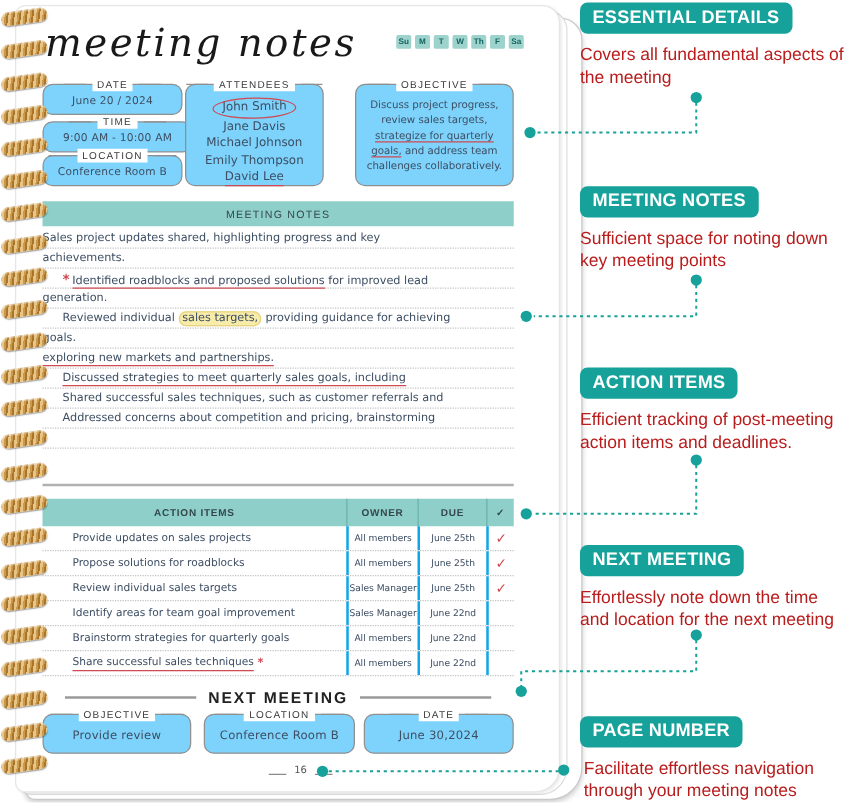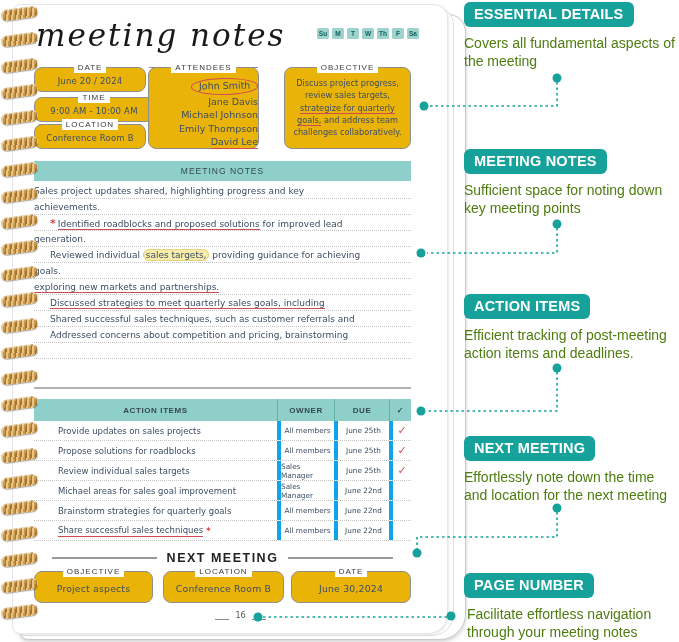--- a/index.html
+++ b/index.html
@@ -30,37 +30,37 @@
 
   
   .title{position:absolute; left:23px; top:12px; font-family:"DejaVu Serif", serif;
     font-style:italic; font-weight:400; font-size:31px; letter-spacing:2px; color:#191919;}
   .weekdays{position:absolute; right:28px; top:23px; display:flex; gap:3px;}
   .wd-chip{display:inline-flex; align-items:center; justify-content:center;
     width:12px; height:11px; background:#9ed2cc; color:#14645f; font-size:6.5px;
     font-weight:bold; border-radius:1.5px;}
 
   
-  .fbox{position:absolute; border:1.2px solid #8f8f8f; border-radius:8px; background:#eab308;}
+  .fbox{position:absolute; border:1.2px solid #8f8f8f; border-radius:8px; background:#7dd3fc;}
   .flabel{position:absolute; top:-6px; left:0; right:0; display:flex; align-items:center;
     justify-content:center; gap:5px;}
   .flabel .dash{display:inline-block; height:1.4px; width:18px; background:#8f8f8f;}
   .flabel .ftxt{background:#fff; padding:0 4px; font-size:8px; letter-spacing:1px;
     color:var(--label); line-height:11px;}
   .hand{font-family:"DejaVu Sans", sans-serif; color:var(--hand);}
   .fvalue{display:flex; align-items:center; justify-content:center; height:100%;
     font-size:8.5px; letter-spacing:.2px; padding-top:3px;}
 
   .hfield1{left:21px; top:62px; width:112px; height:25px;}
   .hfield2{left:21px; top:92px; width:120px; height:25px;}
   .hfield3{left:21px; top:119px; width:112px; height:25px;}
   .attbox{left:135px; top:62px; width:111px; height:82px;}
   .objbox{left:271px; top:62px; width:127px; height:82px;}
 
-  .att-list{padding-top:10px; text-align:right;}
+  .att-list{padding-top:10px; text-align:center;}
   .attendee{font-size:9.5px; line-height:13.5px;}
   .ann-red-circle{display:inline-block; border:1.4px solid var(--red);
     border-radius:50%; padding:0 7px 1px; transform:rotate(-1deg);}
   .ann-red-underline{border-bottom:1.5px solid var(--red); padding-bottom:1px;}
   .obj-text{padding:9px 6px 0; text-align:center; font-size:8.2px; line-height:12.3px;}
   .seg-red-underline{border-bottom:1.4px solid var(--red);}
   .seg-highlight{background:var(--hl); border:1px solid #e7d37f; border-radius:9px; padding:0 2px;}
 
   
   .notes-bar{position:absolute; left:21px; top:156px; width:377px; height:20px;
@@ -82,21 +82,21 @@
   .ai-h{display:flex; align-items:center; justify-content:center; font-size:8px;
     letter-spacing:.6px; color:#35474d; font-weight:bold;}
   .ai-h + .ai-h{border-left:1px solid #68b1aa;}
   .ai-row{display:grid; grid-template-columns:243px 57px 55px 1fr; height:20px;
     border-bottom:1px dotted var(--line);}
   .ai-cell{display:flex; align-items:center; font-family:"DejaVu Sans", sans-serif;
     color:var(--hand);}
   .ai-cell.item{padding-left:24px; font-size:8.5px;}
   .ai-cell.owner,.ai-cell.due{justify-content:center; font-size:7.3px;}
   .ai-cell.chk{justify-content:center; color:var(--red); font-size:11px;}
-  .ai-row .ai-cell + .ai-cell{border-left:4px solid #0ea5e9;}
+  .ai-row .ai-cell + .ai-cell{border-left:2px solid #0ea5e9;}
   .red-star.small{font-size:9px; margin-left:3px;}
 
   
   .nm-title{position:absolute; left:21px; top:546px; width:377px; display:flex;
     align-items:center; justify-content:center; gap:10px;}
   .nm-title .line{height:1.5px; background:#9a9a9a; flex:1; max-width:105px;}
   .nm-title .txt{font-size:12.5px; font-weight:bold; letter-spacing:1.5px; color:#222;}
   .nmbox1{left:21px; top:566px; width:119px; height:32px;}
   .nmbox2{left:150px; top:566px; width:121px; height:32px;}
   .nmbox3{left:278px; top:566px; width:120px; height:32px;}
@@ -105,21 +105,21 @@
   .pagenum{position:absolute; left:21px; top:606px; width:377px; display:flex;
     align-items:flex-end; justify-content:center; gap:6px; transform:translateX(18px);}
   .pagenum .dash{display:inline-block; width:14px; height:1px; background:#8a8a8a;}
   .pagenum .num{font-family:"DejaVu Sans", sans-serif; font-size:8px; color:#555;}
 
   
   .callout{position:absolute; left:464px; width:213px;}
   .co1{top:2px;} .co2{top:149px;} .co3{top:294px;} .co4{top:436px;} .co5{top:573px;}
   .badge{display:inline-block; background:var(--accent); color:#fff; font-weight:bold;
     font-size:14.5px; letter-spacing:.2px; padding:4px 10px 5px; border-radius:6px;}
-  .co-desc{margin-top:7px; font-size:14px; line-height:1.3; color:#4d7c0f;}
+  .co-desc{margin-top:7px; font-size:14px; line-height:1.3; color:#b91c1c;}
   .co5 .co-desc{padding-left:3px;}
 
   
   .connectors{position:absolute; inset:0; z-index:8; pointer-events:none;}
 </style>
 </head>
 <body>
 
 <div class="stage">
 
@@ -233,21 +233,21 @@
           <div class="ai-row">
             <div class="ai-cell item">
               <span>Review individual sales targets</span>
             </div>
             <div class="ai-cell owner">Sales Manager</div>
             <div class="ai-cell due">June 25th</div>
             <div class="ai-cell chk">✓</div>
           </div>
           <div class="ai-row">
             <div class="ai-cell item">
-              <span>Michael areas for sales goal improvement</span>
+              <span>Identify areas for team goal improvement</span>
             </div>
             <div class="ai-cell owner">Sales Manager</div>
             <div class="ai-cell due">June 22nd</div>
             <div class="ai-cell chk"></div>
           </div>
           <div class="ai-row">
             <div class="ai-cell item">
               <span>Brainstorm strategies for quarterly goals</span>
             </div>
             <div class="ai-cell owner">All members</div>
@@ -270,21 +270,21 @@
       <span class="line"></span>
         <span class="txt">NEXT MEETING</span>
         <span class="line"></span>
     </div>
     <div class="fbox nmbox1">
       <div class="flabel">
           <span class="dash"></span>
           <span class="ftxt">OBJECTIVE</span>
           <span class="dash"></span>
         </div>
-      <div class="fvalue nmval hand">Project aspects</div>
+      <div class="fvalue nmval hand">Provide review</div>
     </div>
     <div class="fbox nmbox2">
       <div class="flabel">
           <span class="dash"></span>
           <span class="ftxt">LOCATION</span>
           <span class="dash"></span>
         </div>
       <div class="fvalue nmval hand">Conference Room B</div>
     </div>
     <div class="fbox nmbox3">

